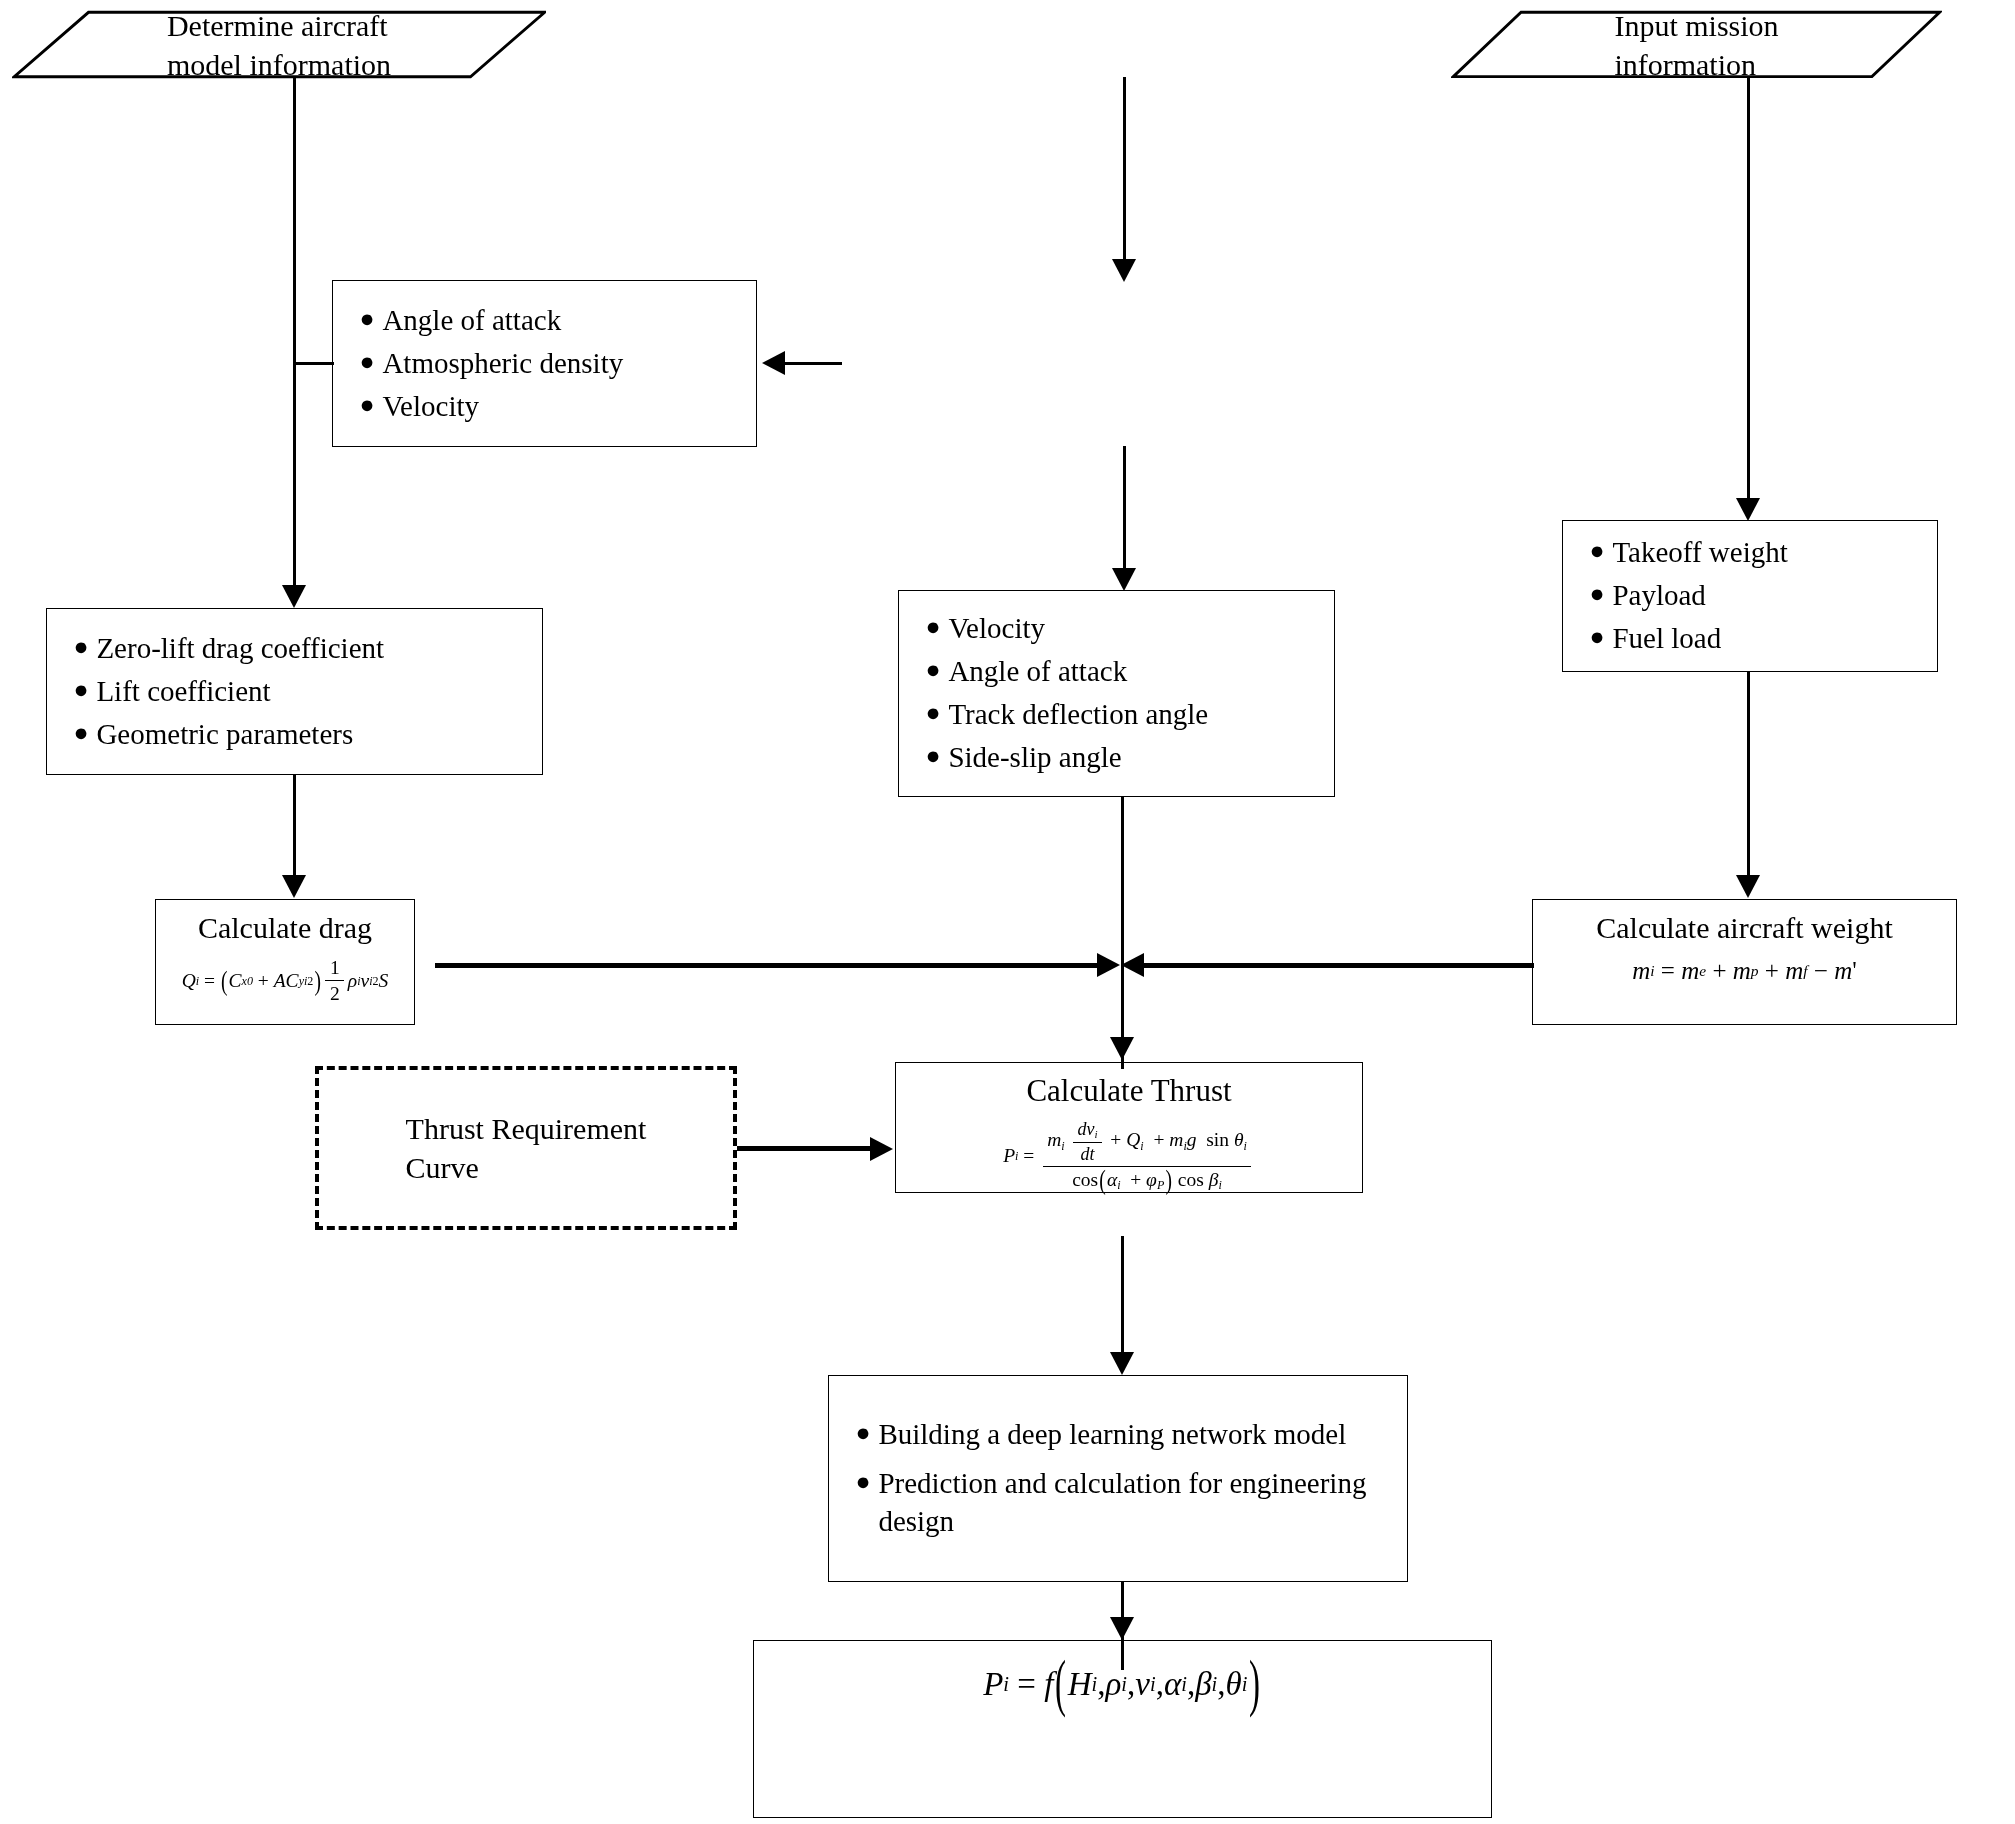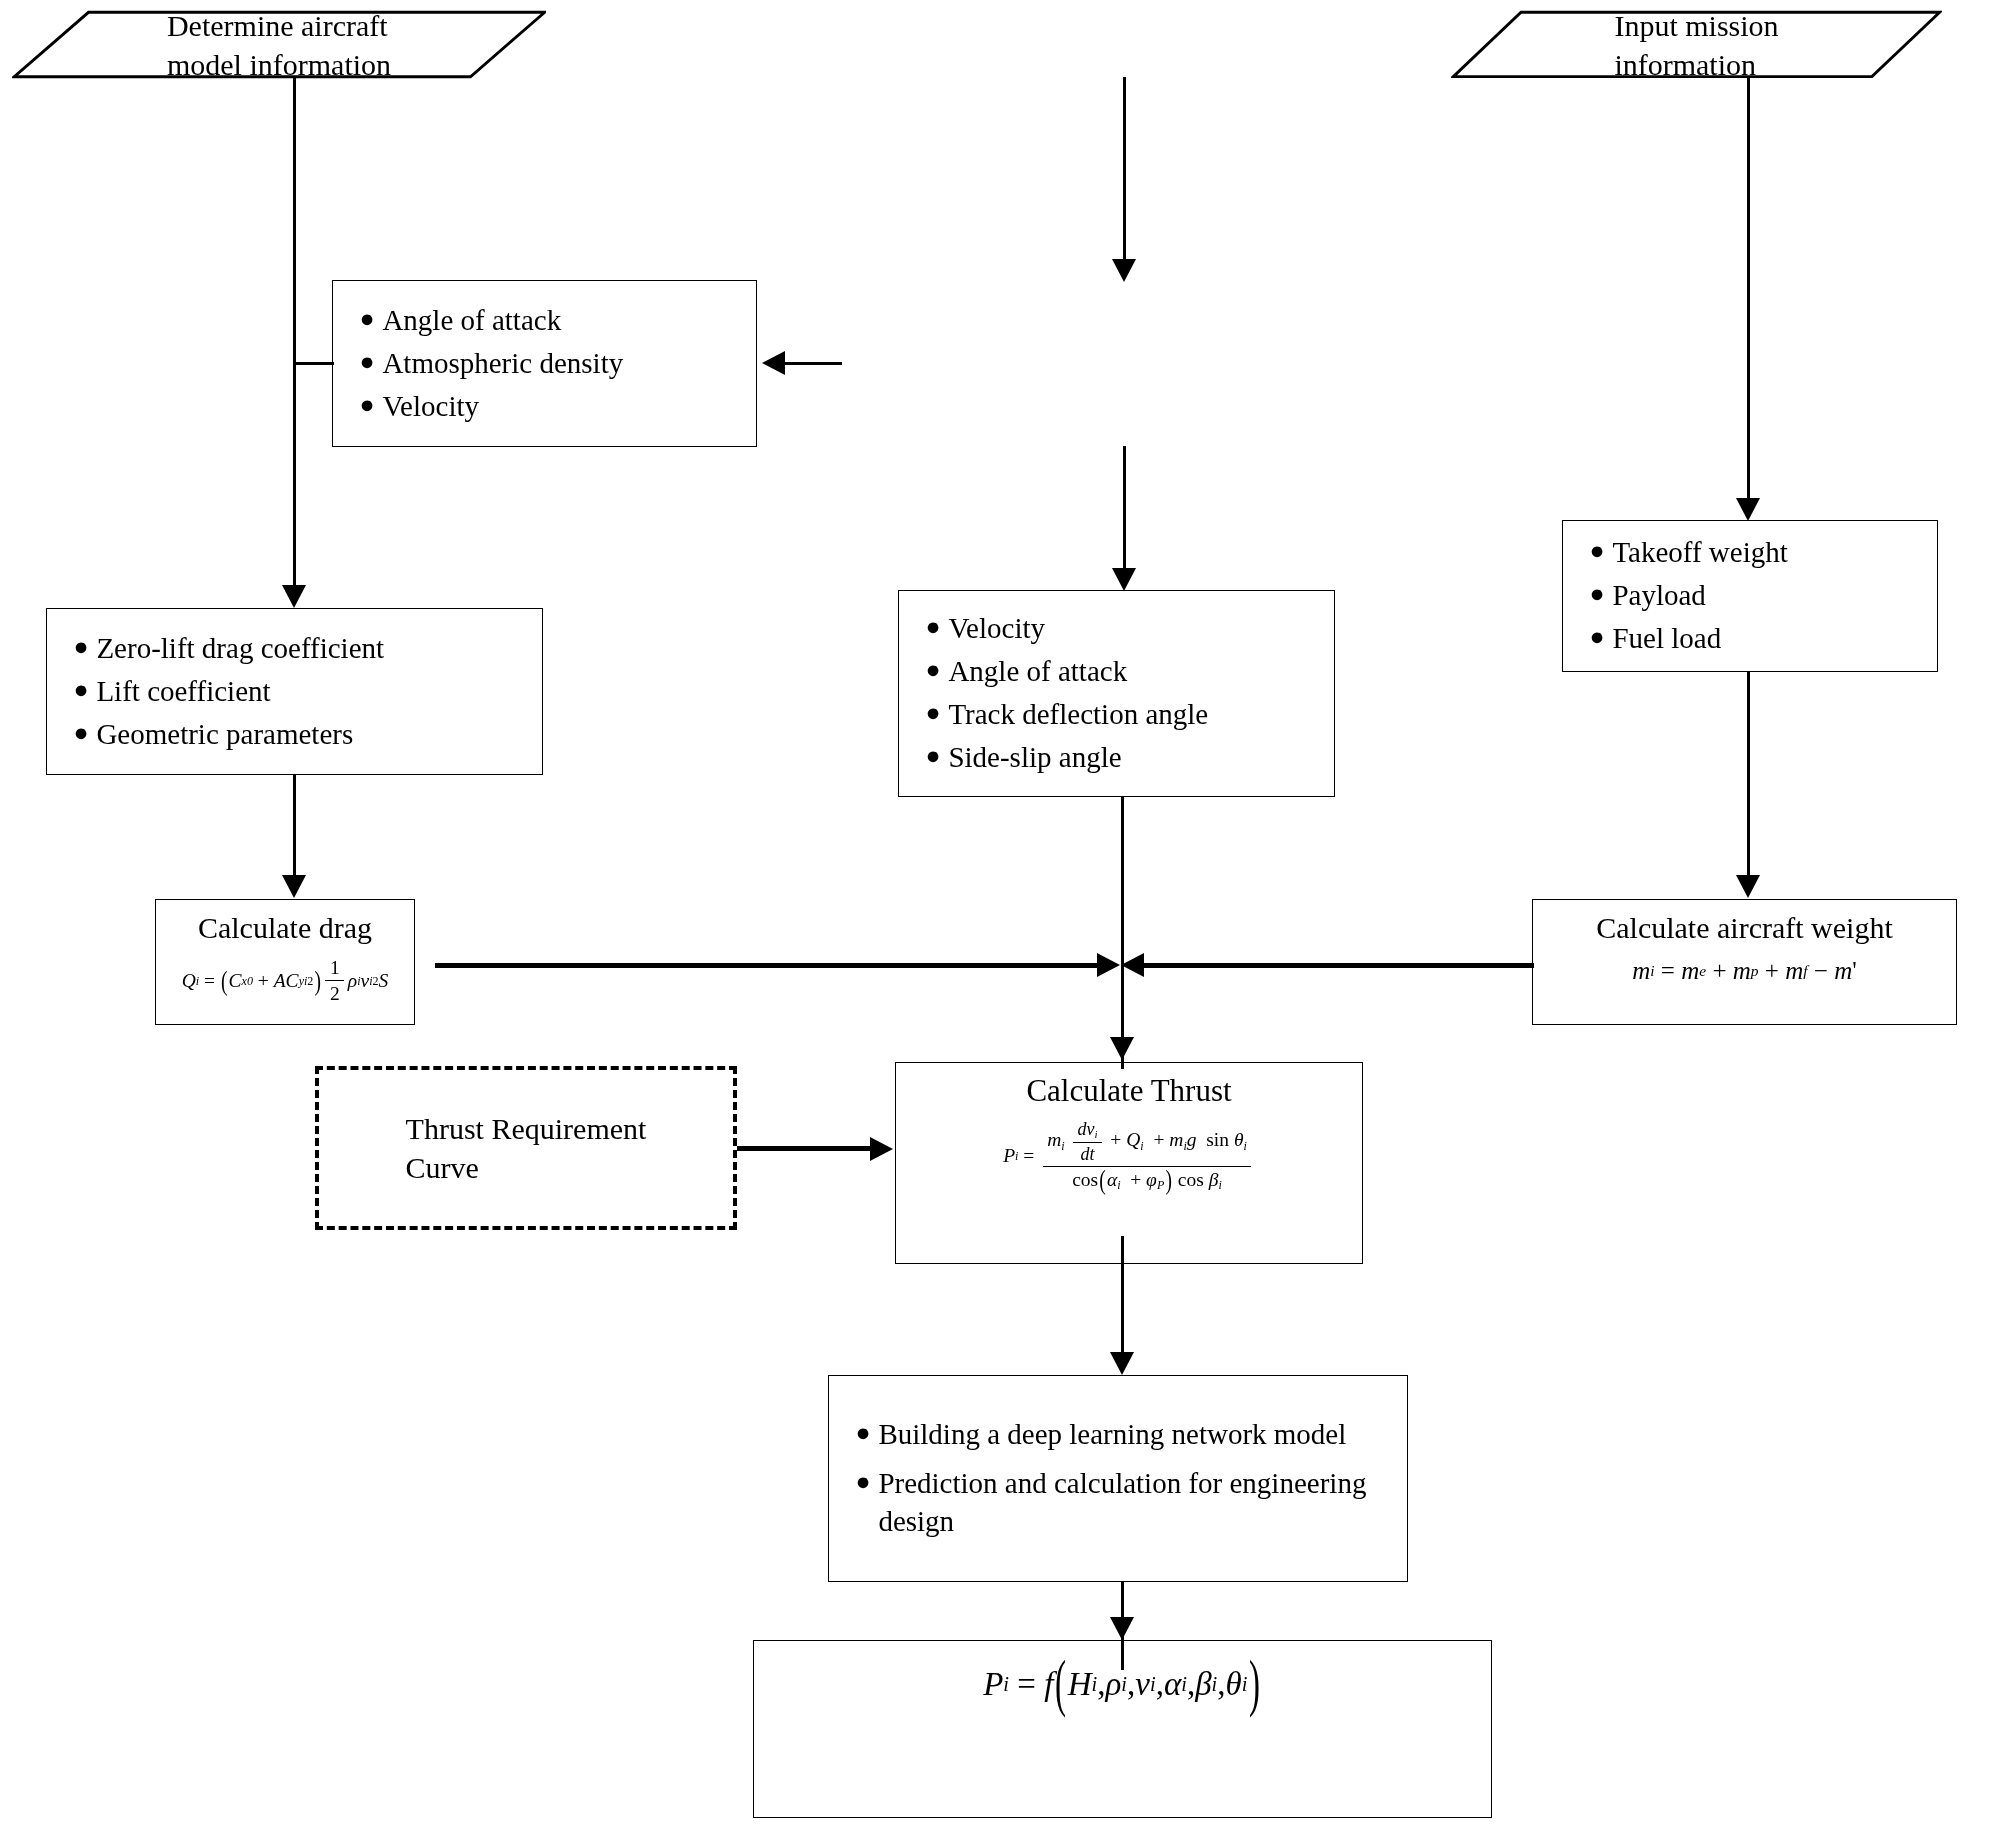--- a/index.html
+++ b/index.html
@@ -197,21 +197,21 @@
       <span class="mi">m</span>
         <span class="mr">'</span>
     </div>
   </div>
 
   <div class="node dashed" style="left:315px;top:1066px;width:422px;height:164px;">
     <div class="ttl">Thrust Requirement
 Curve</div>
   </div>
 
-  <div class="node" style="left:895px;top:1062px;width:468px;height:202px;justify-content:flex-start;padding-top:8px;">
+  <div class="node" style="left:895px;top:1062px;width:468px;height:131px;justify-content:flex-start;padding-top:8px;">
     <div class="ttl big">Calculate Thrust</div>
     <div class="mth" style="font-size:19.5px;margin-top:8px;">
       <span class="mi">P</span>
         <sub>i</sub>
         <span class="mr">&nbsp;=&nbsp;</span>
       <span class="frac">
         <span class="num">
           <span class="mi">m</span><sub>i</sub>
           <span class="frac small" style="font-size:.92em;">
             <span class="num"><span class="mi">dv</span><sub>i</sub></span>

